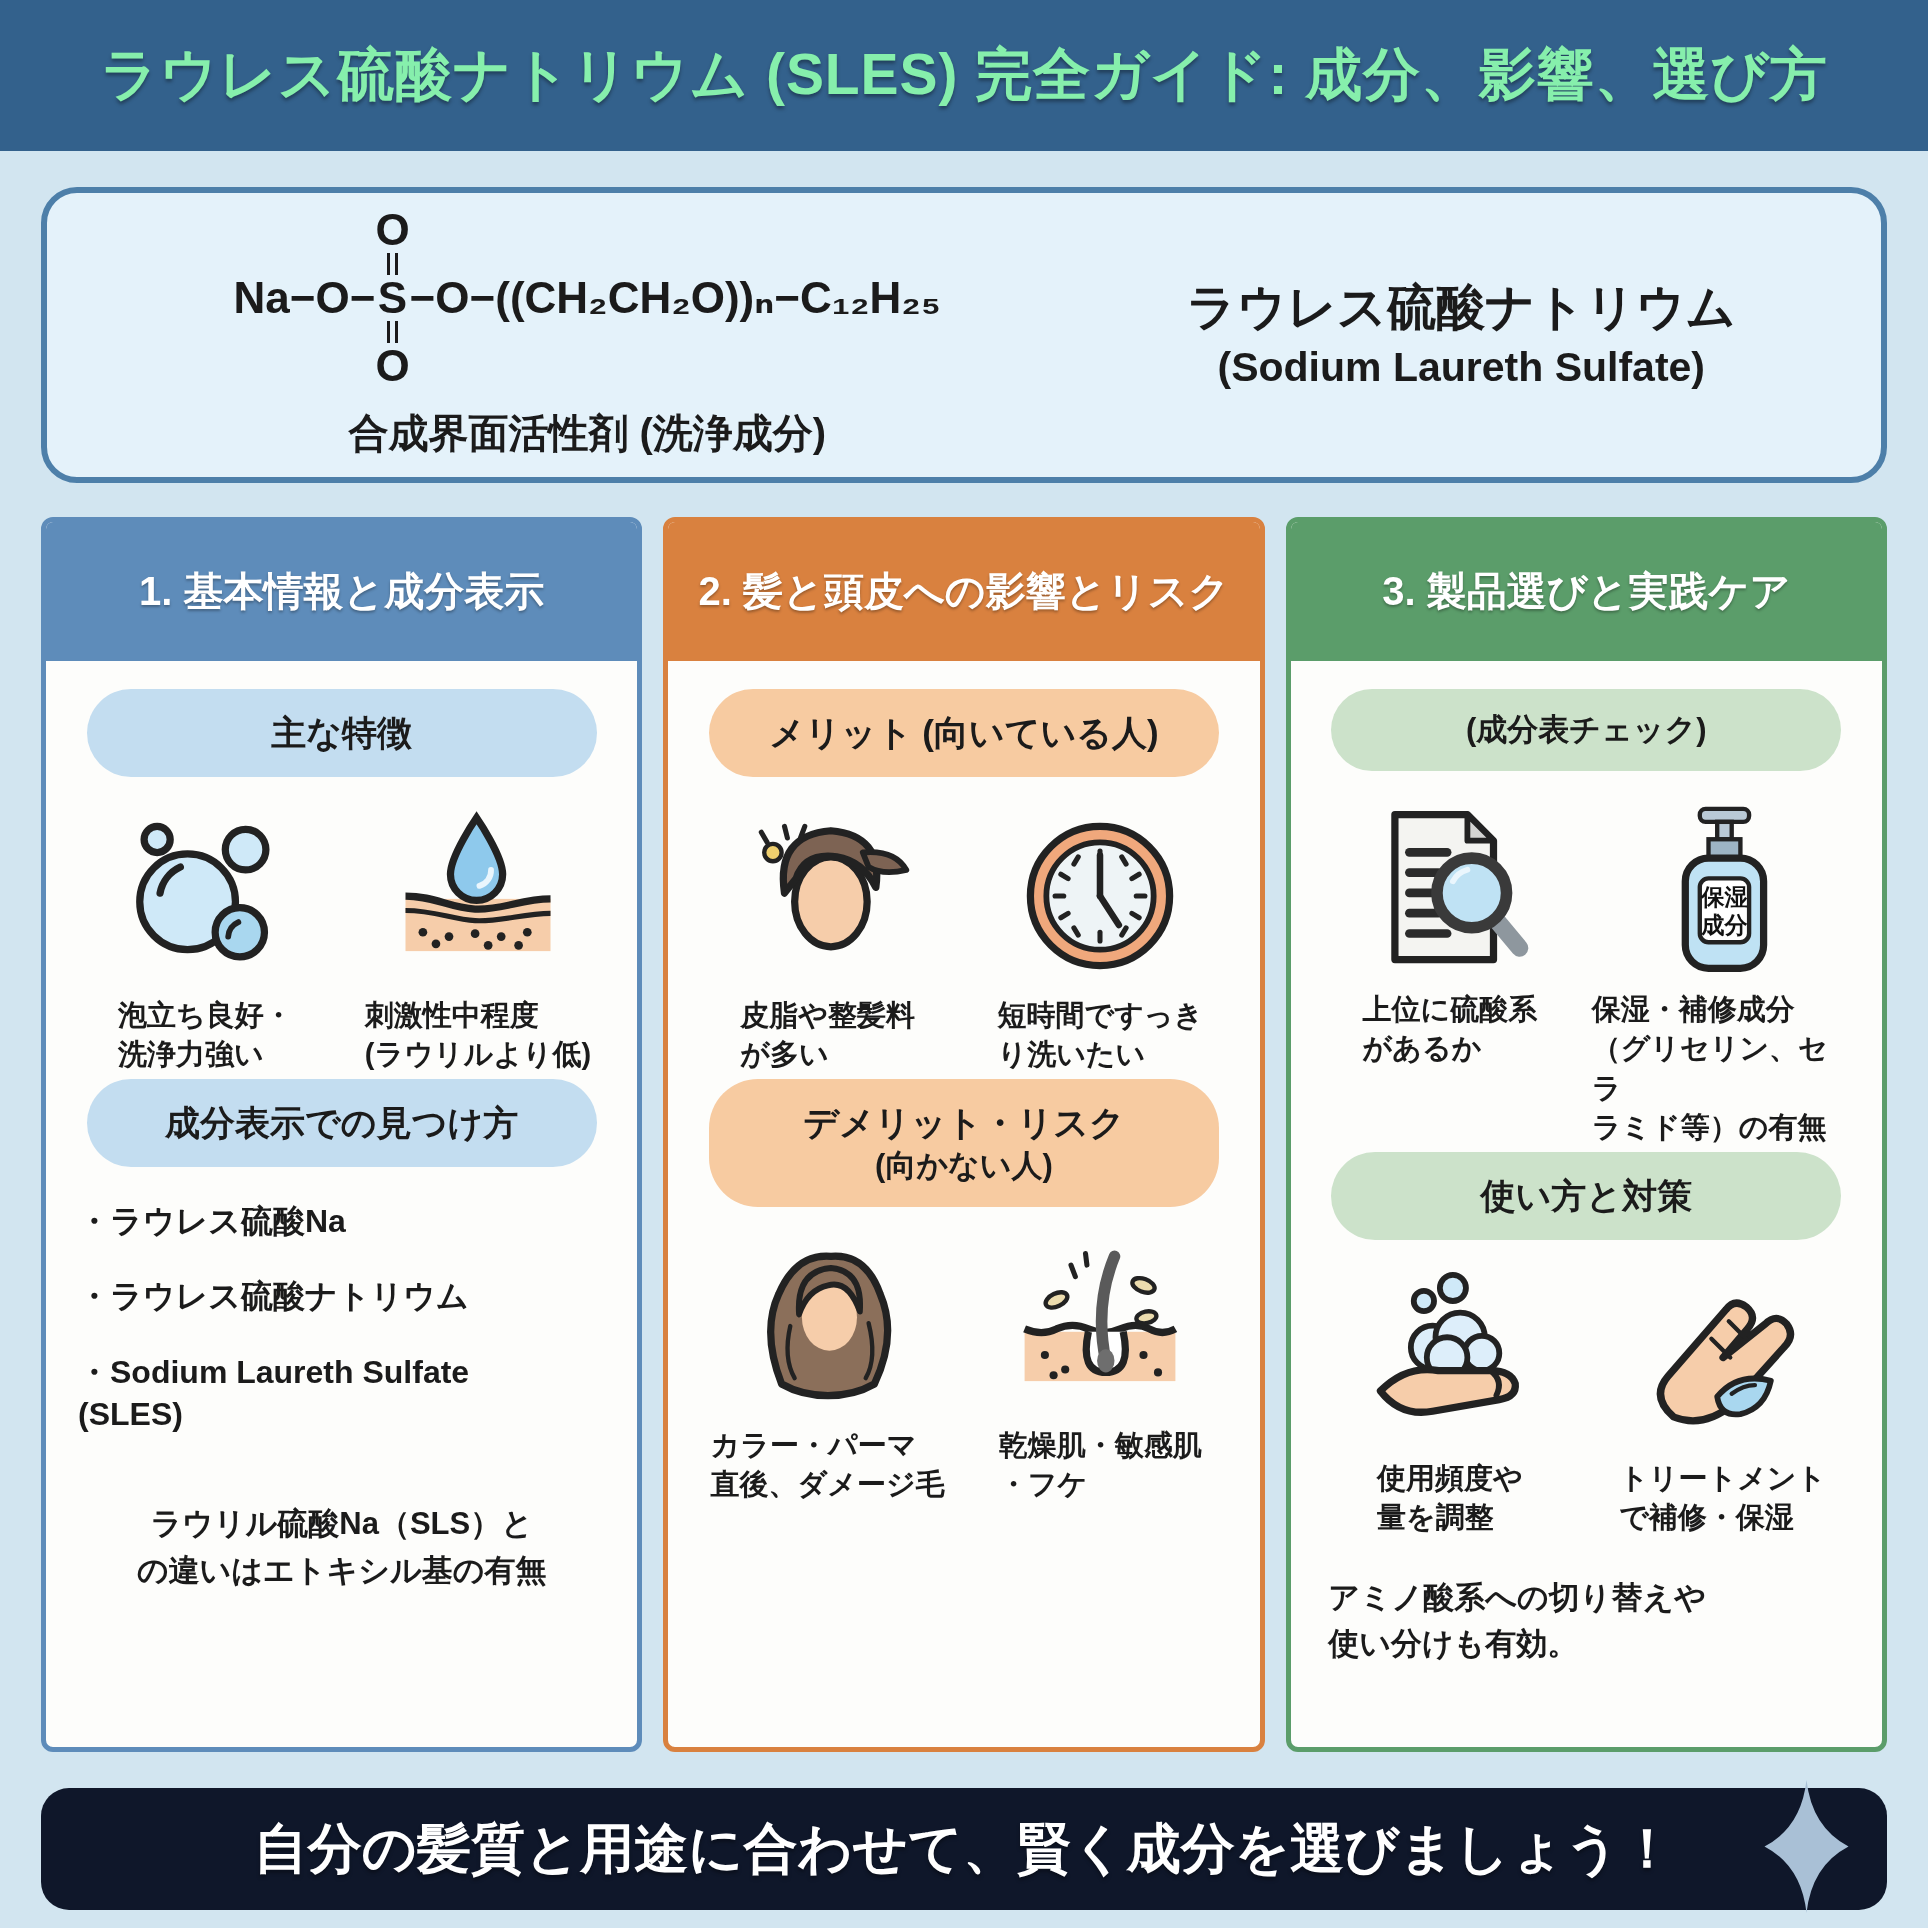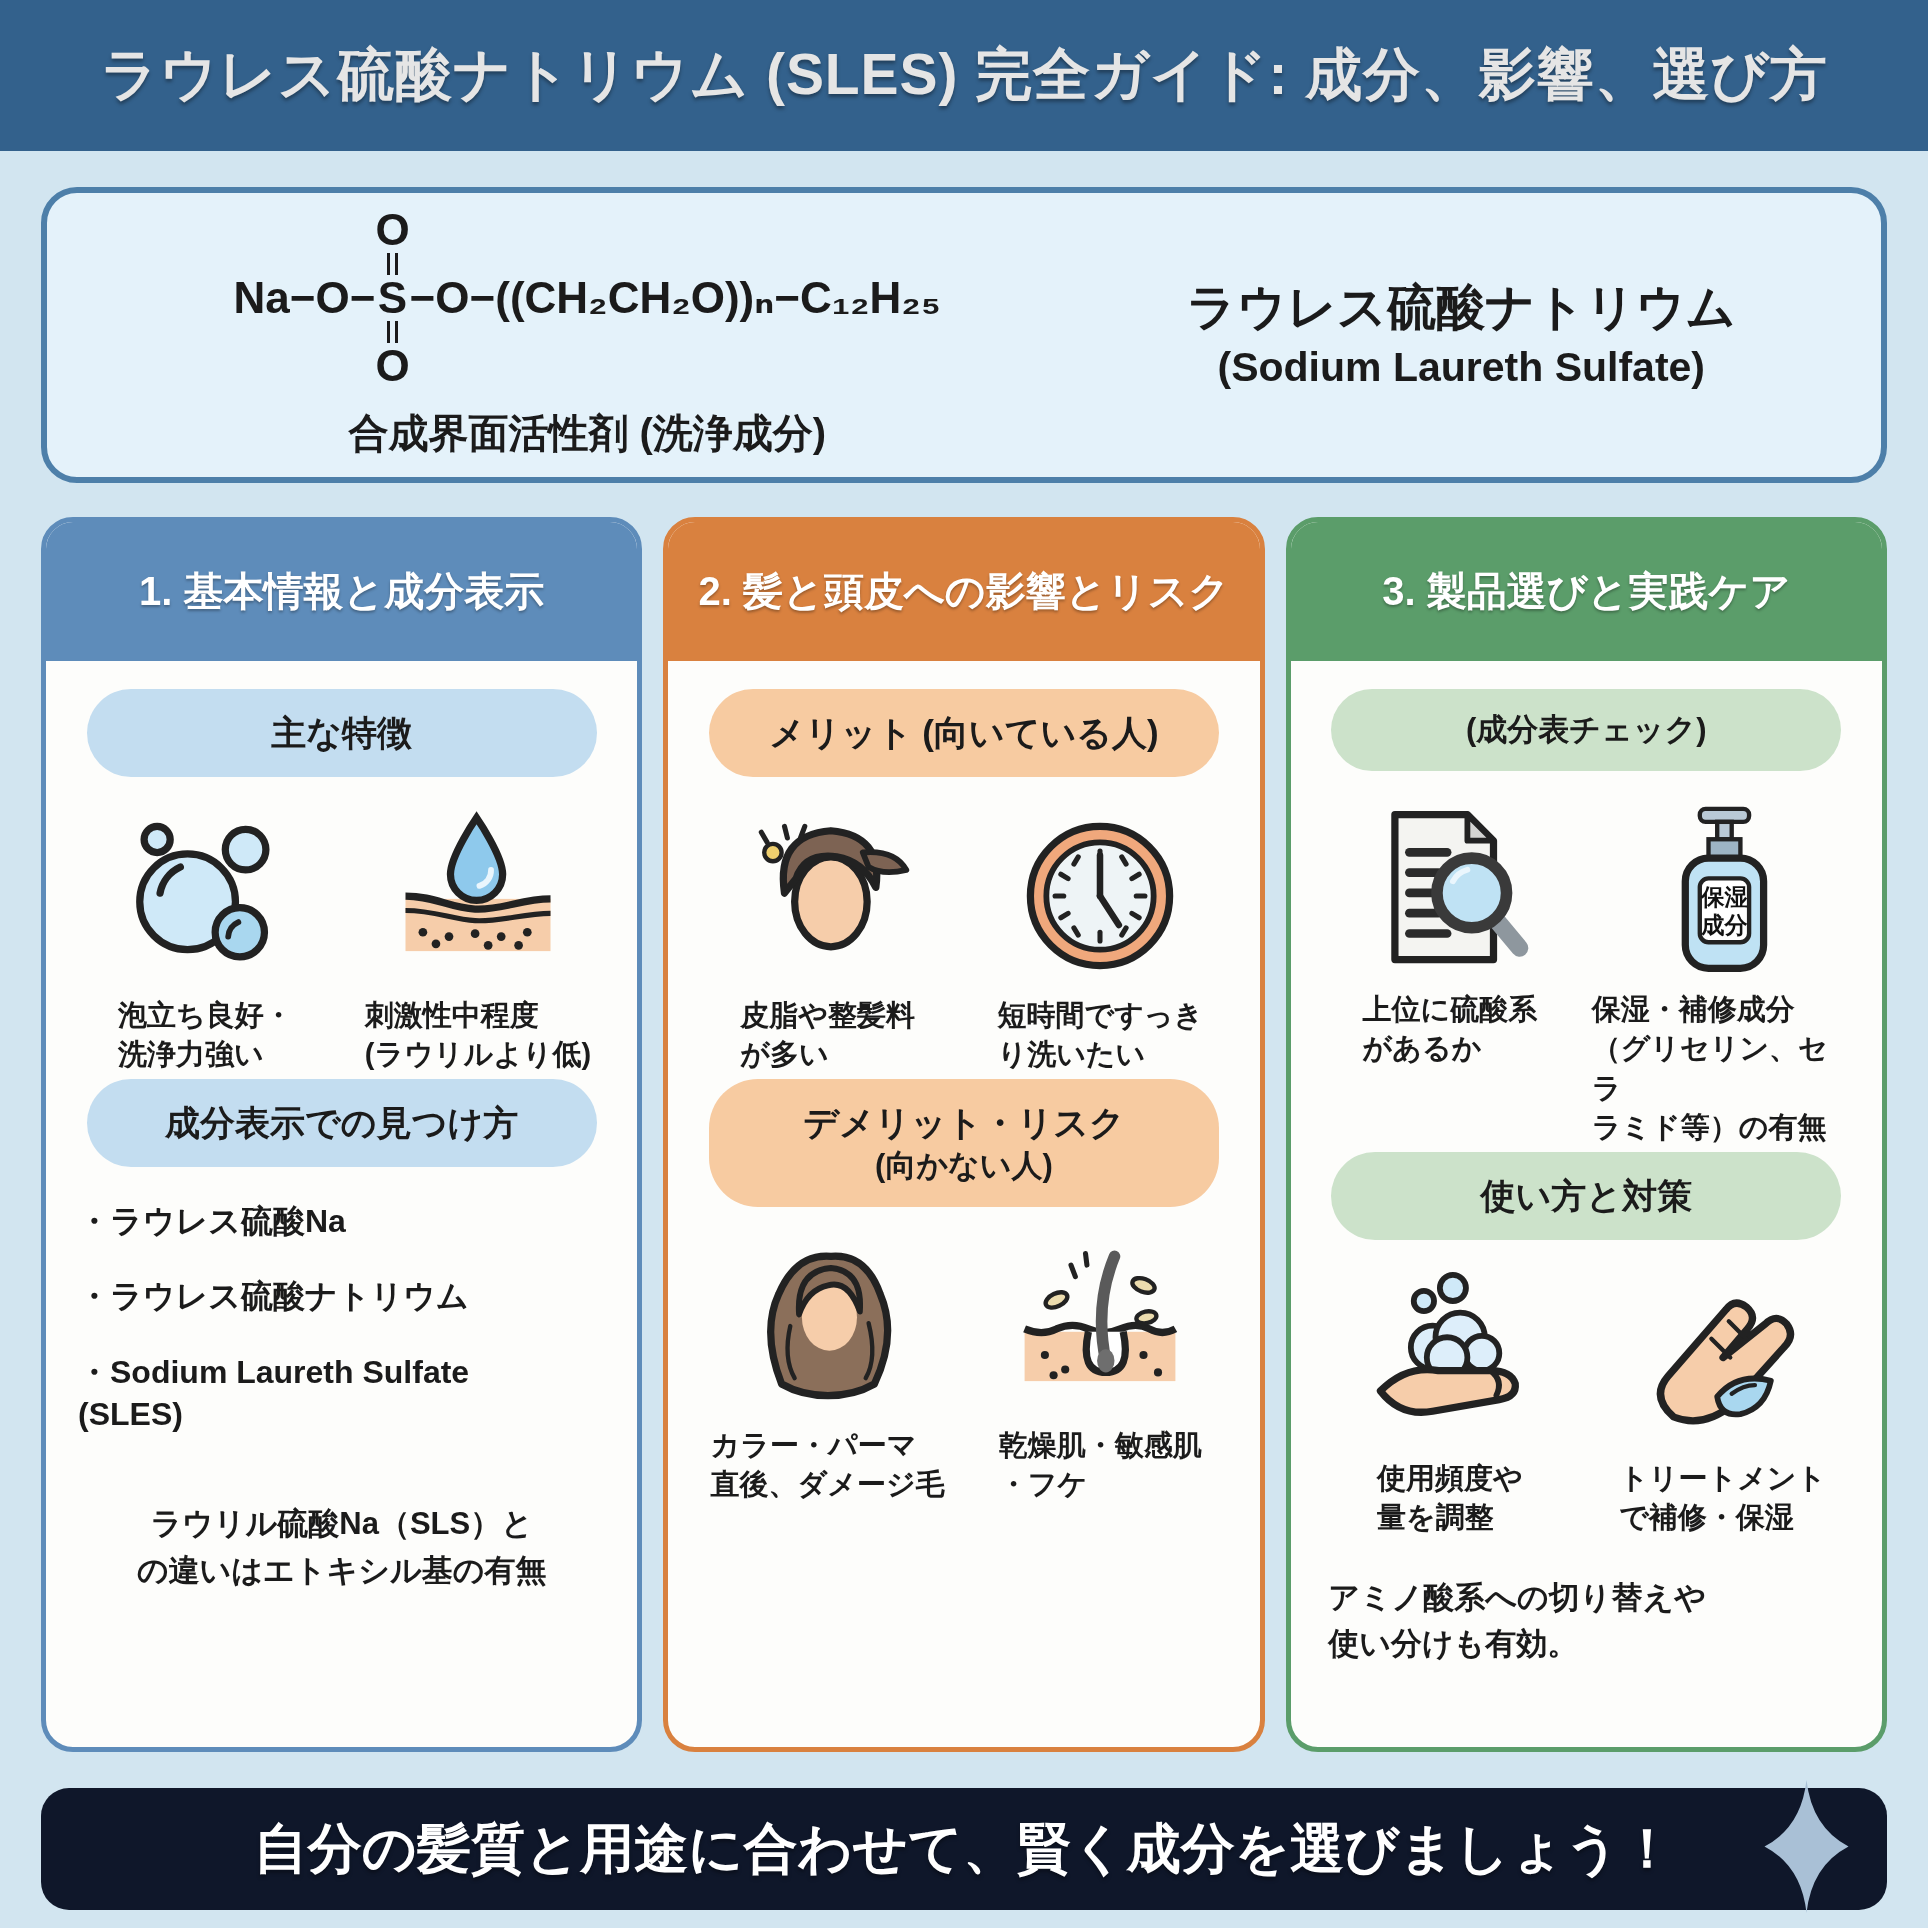--- a/index.html
+++ b/index.html
@@ -10,21 +10,21 @@
     font-weight:700;
     color:#1b1b1b;
     overflow:hidden;
   }
   
   .topbar {
     height:151px; background:#33618c;
     display:flex; align-items:center; justify-content:center;
   }
   .topbar h1 {
-    color:#e5e5e5; font-size:57px; letter-spacing:0.9px;
+    color:#86efac; font-size:57px; letter-spacing:0.9px;
     text-shadow:0 2.8px 3.8px rgba(0,0,0,.35);
     white-space:nowrap;
   }
   
   .formula-card {
     margin:36px 41px 0; height:296px;
     background:#e4f2fa; border:6.6px solid #4d7fa9; border-radius:36px;
     display:flex; align-items:center; padding:0 43px;
   }
   .formula-left { flex:1.32; display:flex; flex-direction:column; align-items:center; }
@@ -34,21 +34,21 @@
     width:11.3px; height:22.6px; margin:1.9px 0;
     border-left:3.8px solid #1b1b1b; border-right:3.8px solid #1b1b1b;
   }
   .formula-caption { margin-top:19px; font-size:40px; }
   .formula-names { flex:1; text-align:center; line-height:1.25; }
   .name-ja { font-size:49px; }
   .name-en { font-size:41px; margin-top:3.8px; }
   
   .columns { display:flex; gap:21px; margin:34px 41px 0; height:1235px; }
   .col {
-    flex:1; border-radius:32px; border:5.6px solid var(--ac);
+    flex:1; border-radius:12px; border:5.6px solid var(--ac);
     background:#fdfdfb; overflow:hidden; display:flex; flex-direction:column;
   }
   .col-blue   { --ac:#5e8cba; --pill:#c3ddf0; }
   .col-orange { --ac:#d9813f; --pill:#f7cba1; }
   .col-green  { --ac:#5b9d6a; --pill:#cce2ca; }
   .col-header {
     background:var(--ac); color:#fff; font-size:40px;
     min-height:139px; display:flex; align-items:center; justify-content:center;
     text-shadow:0 1.9px 2.8px rgba(0,0,0,.3); text-align:center; padding:0 9.4px;
   }

